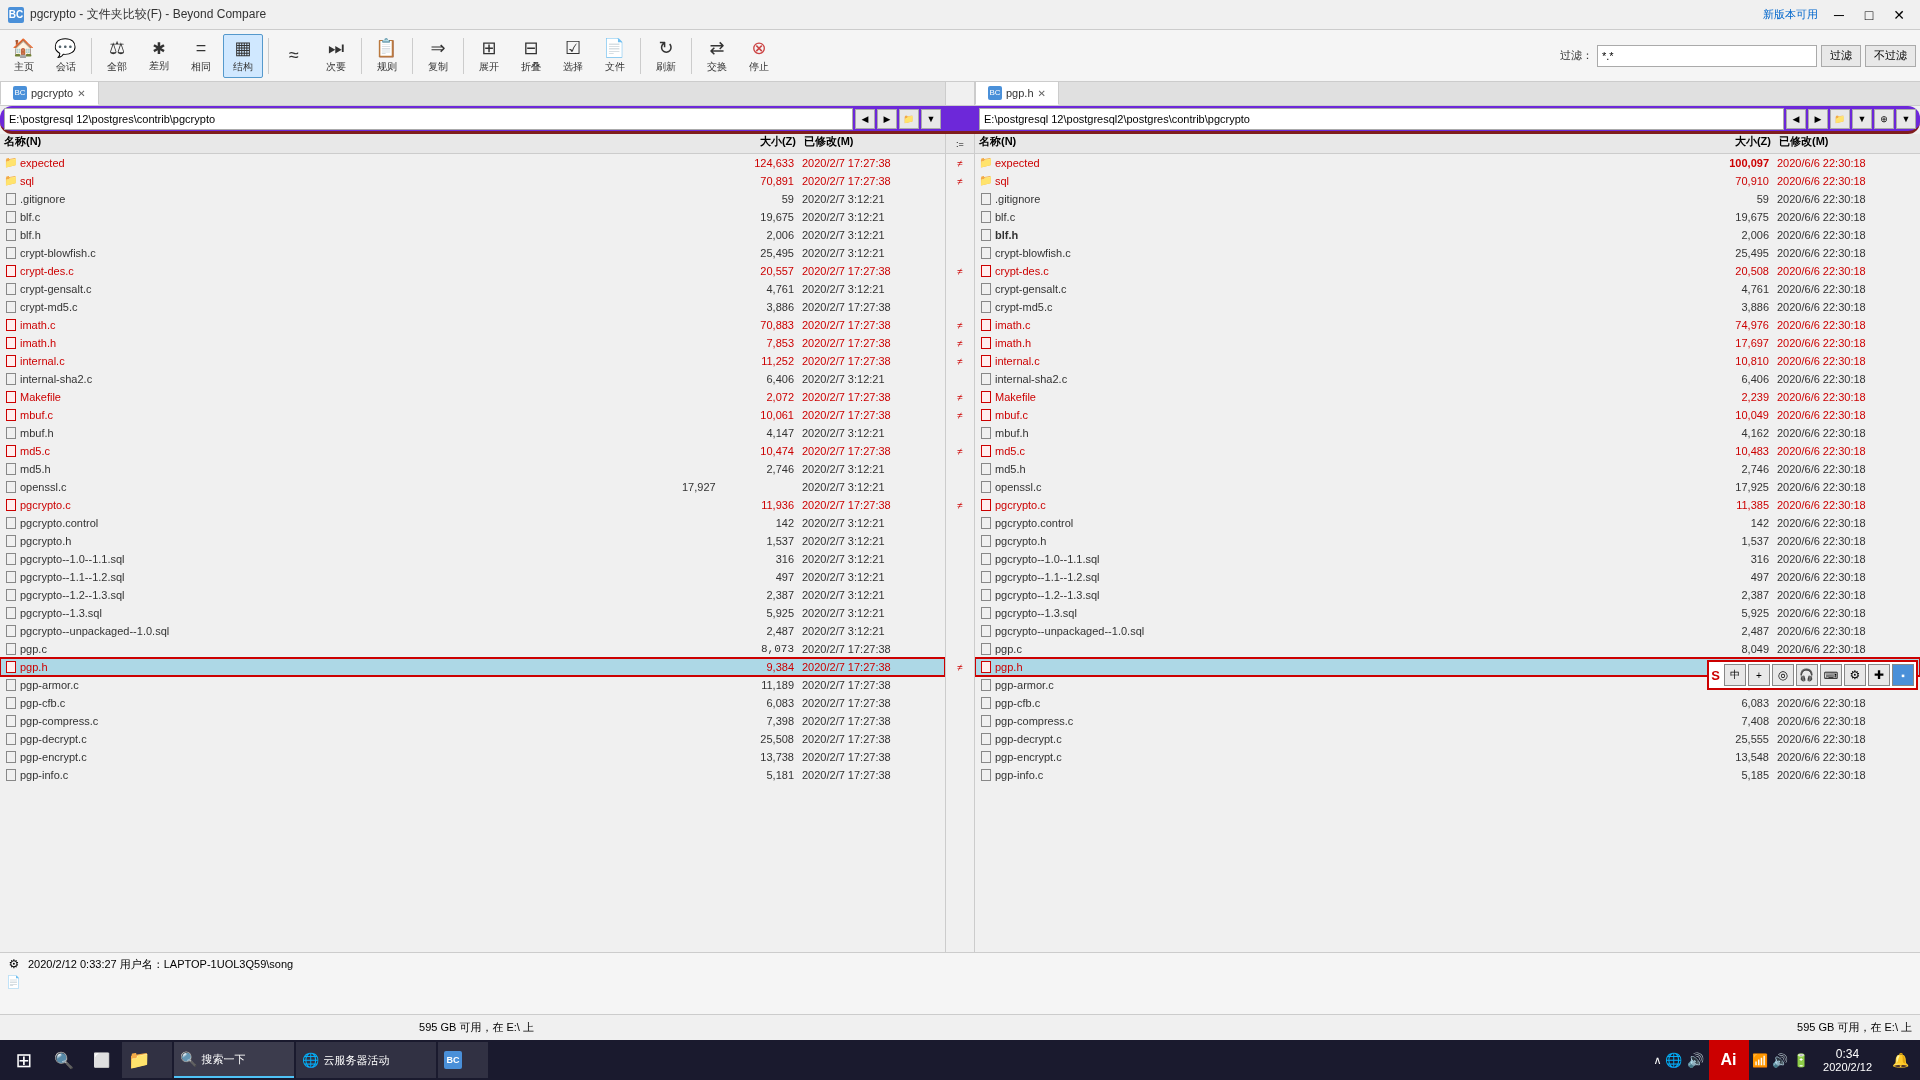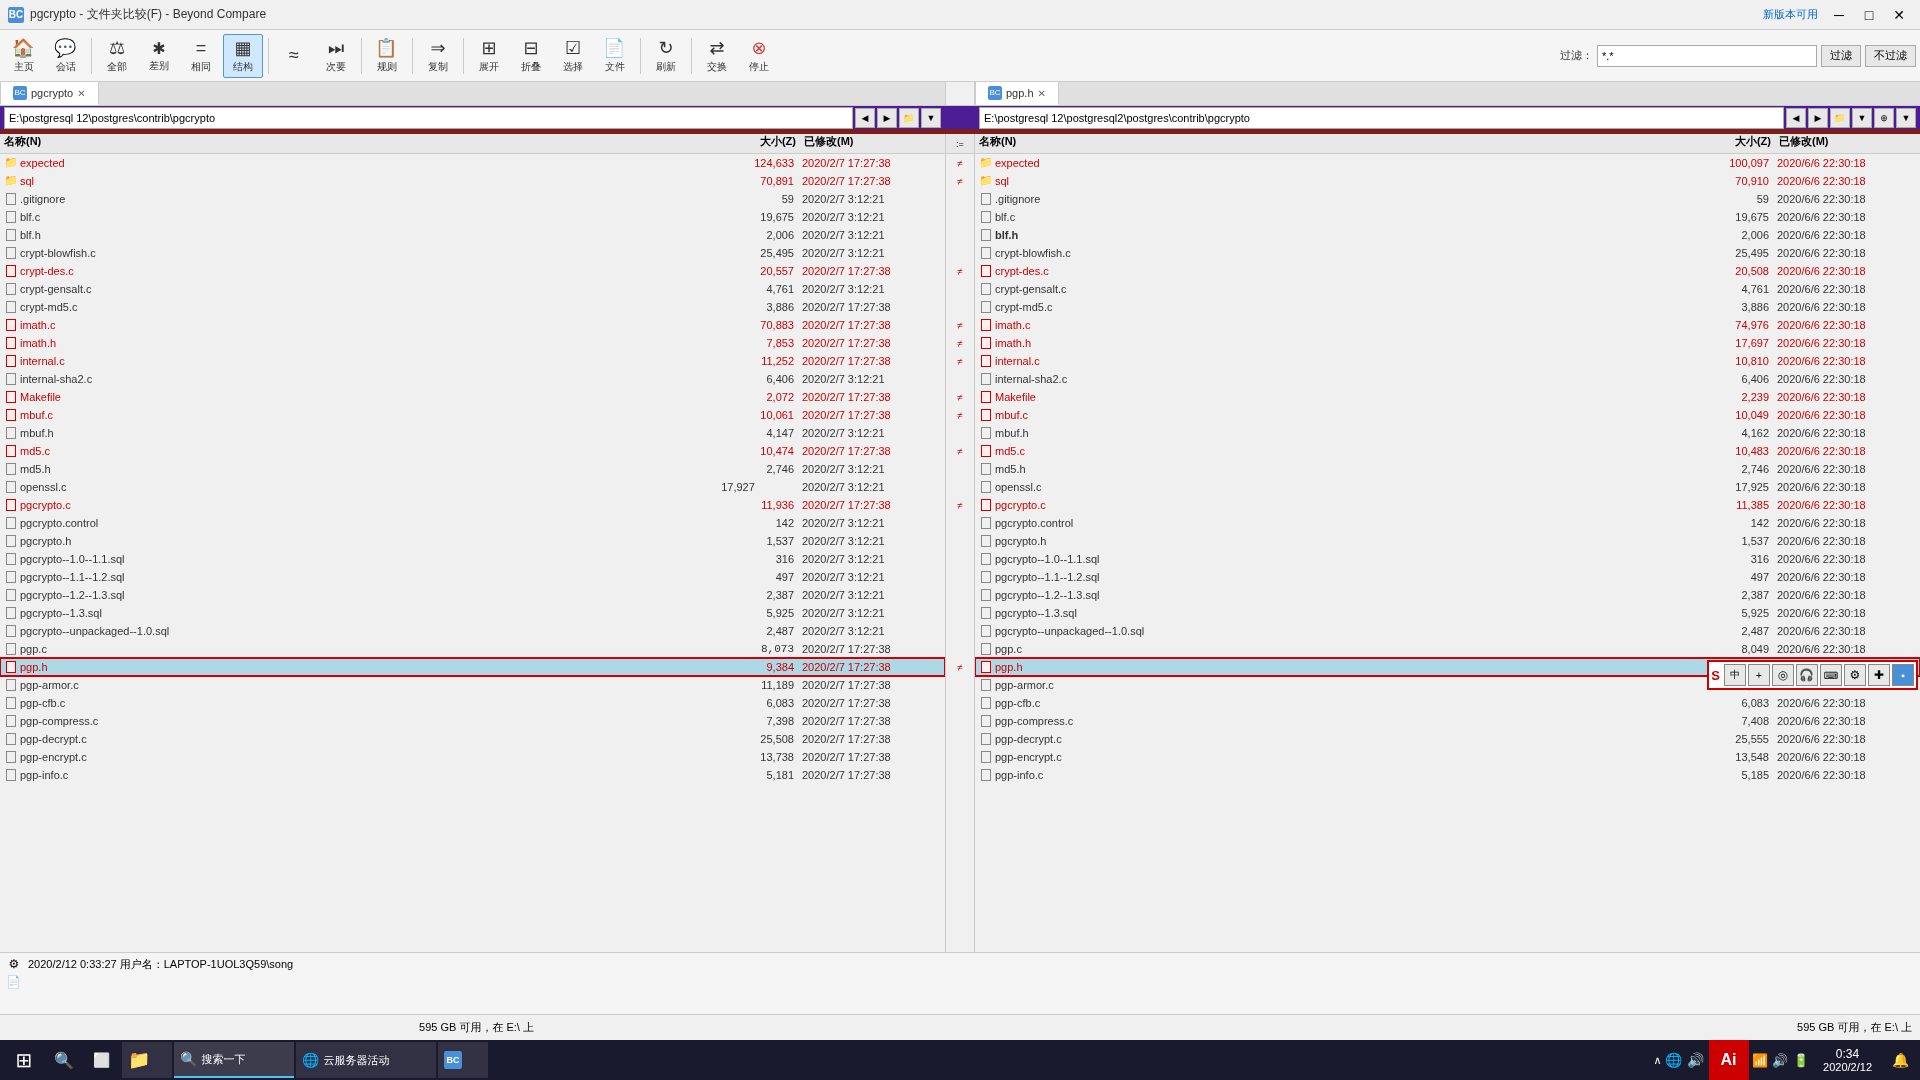--- a/index.html
+++ b/index.html
@@ -156,21 +156,21 @@
     <div style="width:30px; background:#f0f0f0; border-left:1px solid #ccc; border-right:1px solid #ccc;"></div>
     <div style="flex:1; display:flex; align-items:flex-end;">
       <div class="tab active">
         <span style="width:14px;height:14px;background:#4a90d9;display:inline-block;border-radius:2px;font-size:8px;color:white;text-align:center;line-height:14px;">BC</span>
         <span>pgp.h</span>
         <span class="tab-close">✕</span>
       </div>
     </div>
   </div>
 
-  <div style="display:flex; height:28px; background:#4c1d95; border-bottom:5px solid #7f1d1d; align-items:center;">
+  <div style="display:flex; height:28px; background:#6d28d9; border-bottom:3px solid #7f1d1d; align-items:center;border-radius:12px;">
     <div style="flex:1; display:flex; align-items:center; padding:2px 4px; gap:2px;">
       <input type="text" style="flex: 1 1 0%; height: 22px; border: 1px solid rgb(170, 170, 170); padding: 0px 4px; font-size: 11px;" value="E:\postgresql 12\postgres\contrib\pgcrypto">
       <button style="width:20px;height:20px;border:1px solid #aaa;background:#e8e8e8;cursor:pointer;font-size:9px;">◀</button>
       <button style="width:20px;height:20px;border:1px solid #aaa;background:#e8e8e8;cursor:pointer;font-size:9px;">▶</button>
       <button style="width:20px;height:20px;border:1px solid #aaa;background:#e8e8e8;cursor:pointer;font-size:9px;">📁</button>
       <button style="width:20px;height:20px;border:1px solid #aaa;background:#e8e8e8;cursor:pointer;font-size:9px;">▼</button>
     </div>
     <div style="width:30px; background:#f0f0f0; border-left:1px solid #ccc; border-right:1px solid #ccc; display:flex; align-items:center; justify-content:center; font-size:9px;"></div>
     <div style="flex:1; display:flex; align-items:center; padding:2px 4px; gap:2px;">
       <input type="text" style="flex: 1 1 0%; height: 22px; border: 1px solid rgb(170, 170, 170); padding: 0px 4px; font-size: 11px;" value="E:\postgresql 12\postgresql2\postgres\contrib\pgcrypto">
@@ -332,21 +332,21 @@
             </span>
             <span style="flex: 1 1 0%; overflow: hidden; text-overflow: ellipsis; white-space: nowrap;">md5.h</span>
             <span style="width: 120px; text-align: right; padding: 0px 4px; flex-shrink: 0;">2,746</span>
             <span style="width: 145px; padding: 0px 4px; flex-shrink: 0;">2020/2/7 3:12:21</span>
           </div>
           <div class="file-row" style="display: flex; align-items: center; height: 18px; font-size: 11px; cursor: pointer; color: rgb(51, 51, 51); background: transparent; padding: 0px 2px;">
             <span style="width: 18px; height: 18px; display: inline-flex; align-items: center; justify-content: center; font-size: 11px; flex-shrink: 0;">
               <span style="width: 10px; height: 12px; border: 1px solid rgb(136, 136, 136); background: transparent; display: inline-block;"></span>
             </span>
             <span style="flex: 1 1 0%; overflow: hidden; text-overflow: ellipsis; white-space: nowrap;">openssl.c</span>
-            <span style="width: 120px; text-align: center; padding: 0px 4px; flex-shrink: 0;">17,927</span>
+            <span style="width: 120px; text-align: left; padding: 0px 4px; flex-shrink: 0;">17,927</span>
             <span style="width: 145px; padding: 0px 4px; flex-shrink: 0;">2020/2/7 3:12:21</span>
           </div>
           <div class="file-row" style="display: flex; align-items: center; height: 18px; font-size: 11px; cursor: pointer; color: rgb(204, 0, 0); background: transparent; padding: 0px 2px;">
             <span style="width: 18px; height: 18px; display: inline-flex; align-items: center; justify-content: center; font-size: 11px; flex-shrink: 0;">
               <span style="width: 10px; height: 12px; border: 1px solid rgb(204, 0, 0); background: rgb(255, 238, 238); display: inline-block;"></span>
             </span>
             <span style="flex: 1 1 0%; overflow: hidden; text-overflow: ellipsis; white-space: nowrap;">pgcrypto.c</span>
             <span style="width: 120px; text-align: right; padding: 0px 4px; flex-shrink: 0;">11,936</span>
             <span style="width: 145px; padding: 0px 4px; flex-shrink: 0;">2020/2/7 17:27:38</span>
           </div>
@@ -519,21 +519,21 @@
       <div style="display:flex; background:#e8e8e8; border-bottom:1px solid #ccc; height:20px; font-size:11px; font-weight:bold;">
         <div style="flex:1; padding:0 4px;">名称(N)</div>
         <div style="width:120px; text-align:right; padding:0 4px;">大小(Z)</div>
         <div style="width:145px; padding:0 4px;">已修改(M)</div>
       </div>
 
       <div style="flex:1; overflow-y:auto; overflow-x:hidden;" id="right-file-list">
       <div class="file-row" style="display: flex; align-items: center; height: 18px; font-size: 11px; cursor: pointer; color: rgb(204, 0, 0); background: transparent; padding: 0px 2px;">
             <span style="width: 18px; height: 18px; display: inline-flex; align-items: center; justify-content: center; font-size: 11px; flex-shrink: 0; color: rgb(200, 134, 10);">📁</span>
             <span style="flex: 1 1 0%; overflow: hidden; text-overflow: ellipsis; white-space: nowrap;">expected</span>
-            <span style="width: 120px; text-align: right; padding: 0px 4px; flex-shrink: 0;">100,097</span>
+            <span style="width: 120px; text-align: right; padding: 0px 4px; flex-shrink: 0; font-weight: bold;">100,097</span>
             <span style="width: 145px; padding: 0px 4px; flex-shrink: 0;">2020/6/6 22:30:18</span>
           </div>
           <div class="file-row" style="display: flex; align-items: center; height: 18px; font-size: 11px; cursor: pointer; color: rgb(204, 0, 0); background: transparent; padding: 0px 2px;">
             <span style="width: 18px; height: 18px; display: inline-flex; align-items: center; justify-content: center; font-size: 11px; flex-shrink: 0; color: rgb(200, 134, 10);">📁</span>
             <span style="flex: 1 1 0%; overflow: hidden; text-overflow: ellipsis; white-space: nowrap;">sql</span>
             <span style="width: 120px; text-align: right; padding: 0px 4px; flex-shrink: 0;">70,910</span>
             <span style="width: 145px; padding: 0px 4px; flex-shrink: 0;">2020/6/6 22:30:18</span>
           </div>
           <div class="file-row" style="display: flex; align-items: center; height: 18px; font-size: 11px; cursor: pointer; color: rgb(51, 51, 51); background: transparent; padding: 0px 2px;">
             <span style="width: 18px; height: 18px; display: inline-flex; align-items: center; justify-content: center; font-size: 11px; flex-shrink: 0;">

